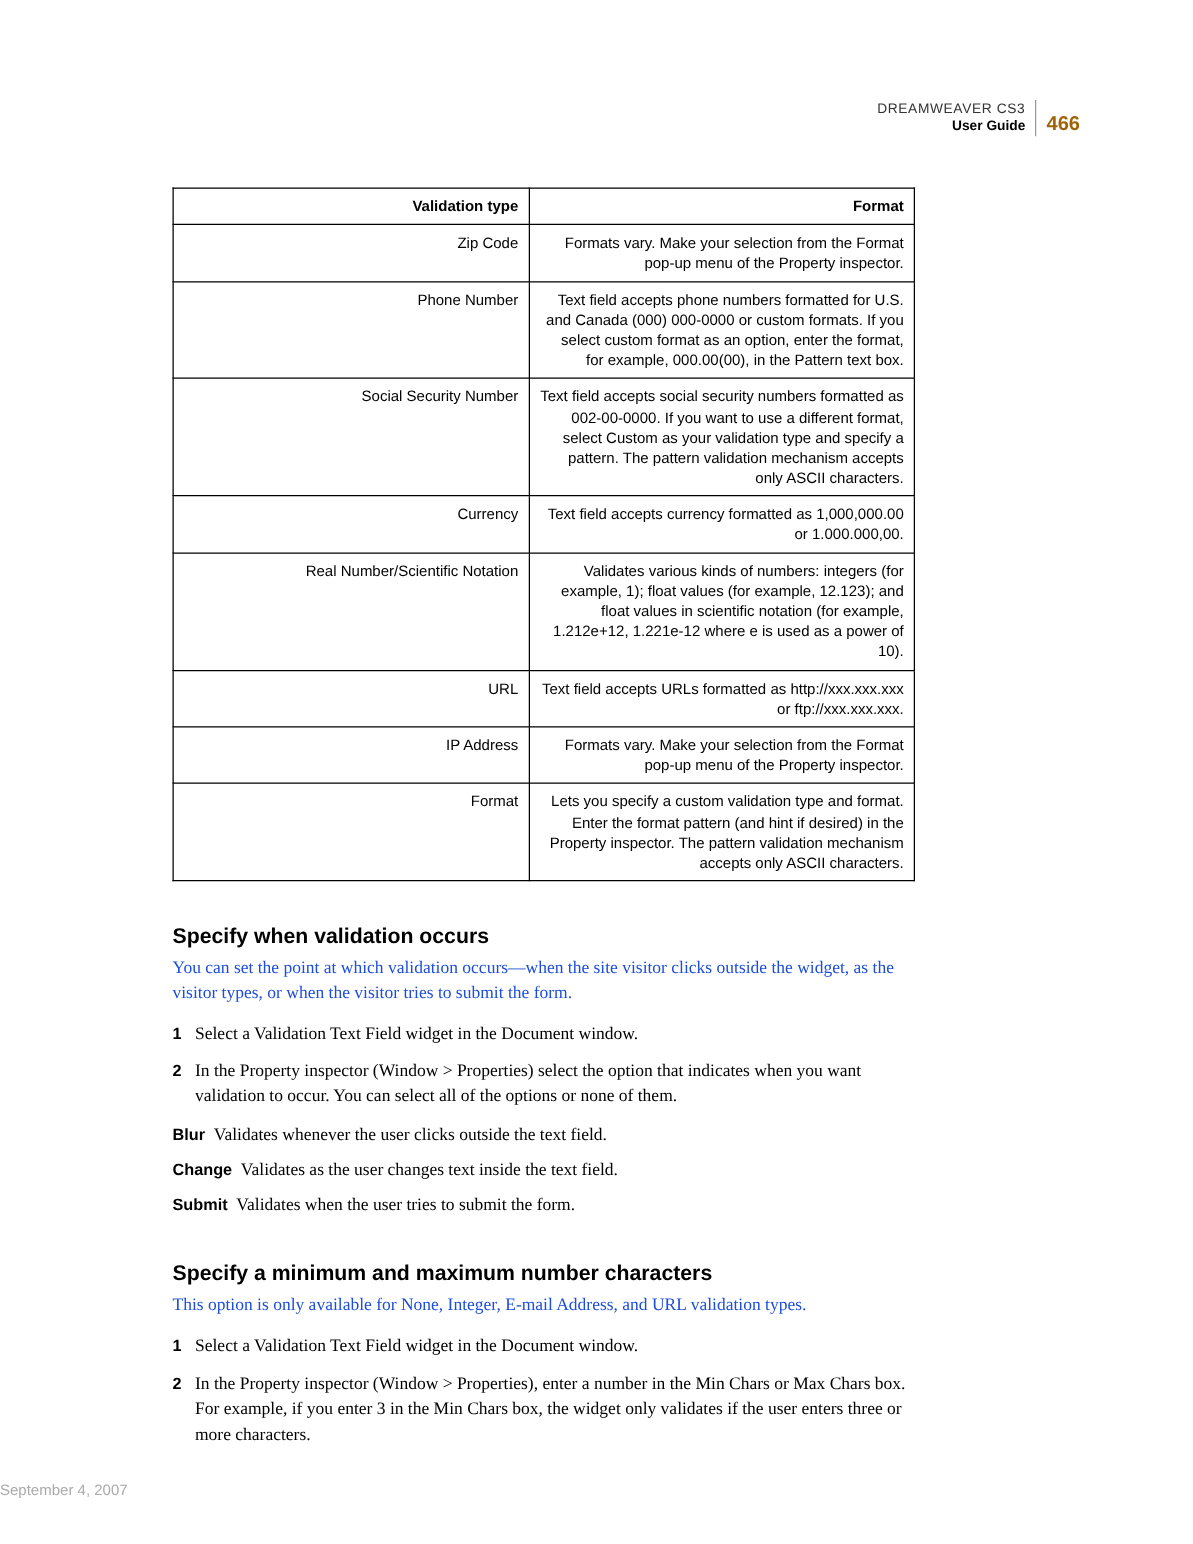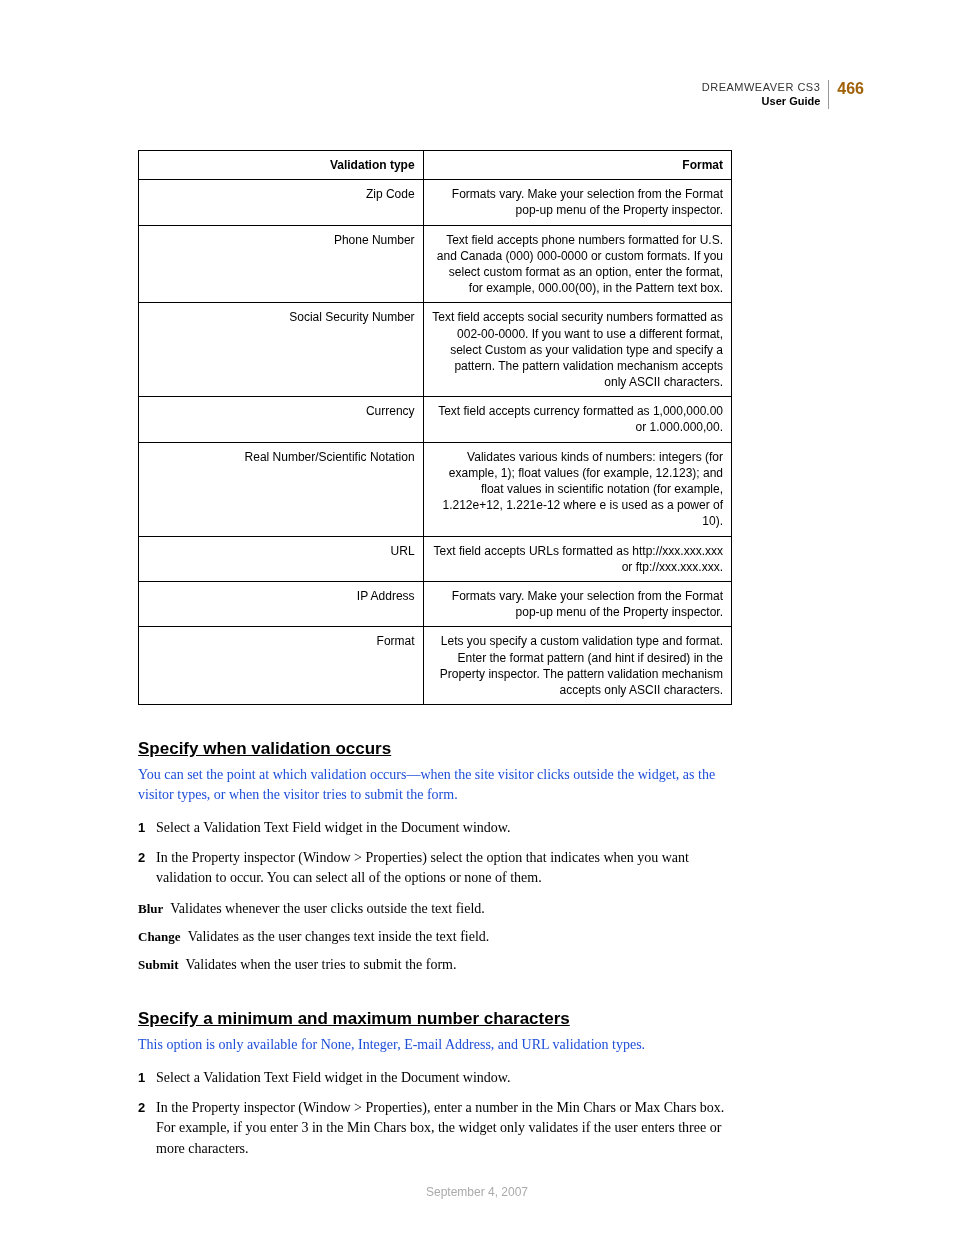--- a/index.html
+++ b/index.html
@@ -11,21 +11,21 @@
     height: 1235px;
     position: relative;
   }
   .header {
     position: absolute;
     top: 80px;
     left: 0;
     right: 90px;
     display: flex;
     justify-content: flex-end;
-    align-items: flex-start;
+    align-items: flex-end;
     font-family: "Myriad Pro", "Segoe UI", Arial, Helvetica, sans-serif;
   }
   .header-left {
     text-align: right;
     padding-right: 8px;
     border-right: 1px solid #999;
     line-height: 1.3;
   }
   .header-product { font-size: 11px; letter-spacing: 0.5px; color: #333; }
   .header-guide  { font-size: 11px; font-weight: bold; color: #000; }
@@ -52,21 +52,20 @@
   table.validation th { font-weight: bold; }
   table.validation th:first-child,
   table.validation td:first-child { width: 48%; }
   h2.section {
     font-family: "Myriad Pro", "Segoe UI", Arial, Helvetica, sans-serif;
     font-weight: bold;
     font-size: 17px;
     margin-top: 34px;
     margin-bottom: 6px;
     color: #000;
-    text-decoration: underline;
   }
   p.body {
     font-size: 14px;
     line-height: 1.45;
     margin-bottom: 12px;
     color: #1d4ed8;
   }
   .step {
     font-size: 14px;
     line-height: 1.45;
@@ -82,30 +81,29 @@
     flex: 0 0 18px;
     color: #000;
   }
   .step .txt { flex: 1; }
   .defn {
     font-size: 14px;
     line-height: 1.45;
     margin-bottom: 8px;
   }
   .defn .term {
-    font-family: Liberation Serif, serif;
+    font-family: Liberation Sans, sans-serif;
     font-weight: bold;
     font-size: 13px;
   }
   .footer-date {
     position: absolute;
     left: 0;
     right: 0;
     bottom: 36px;
-    text-align: center;
     font-family: Arial, Helvetica, sans-serif;
     font-size: 12px;
     color: #aaa;
   }
 </style>
 </head>
 <body>
 
 <div class="header">
   <div class="header-left">

